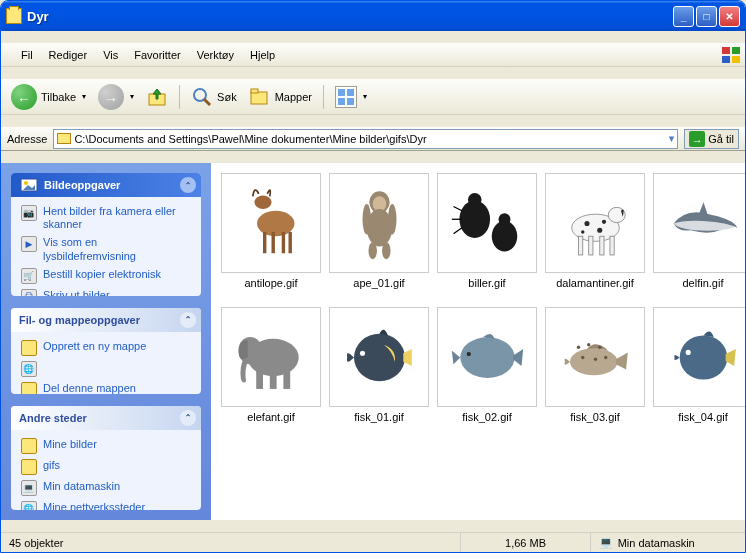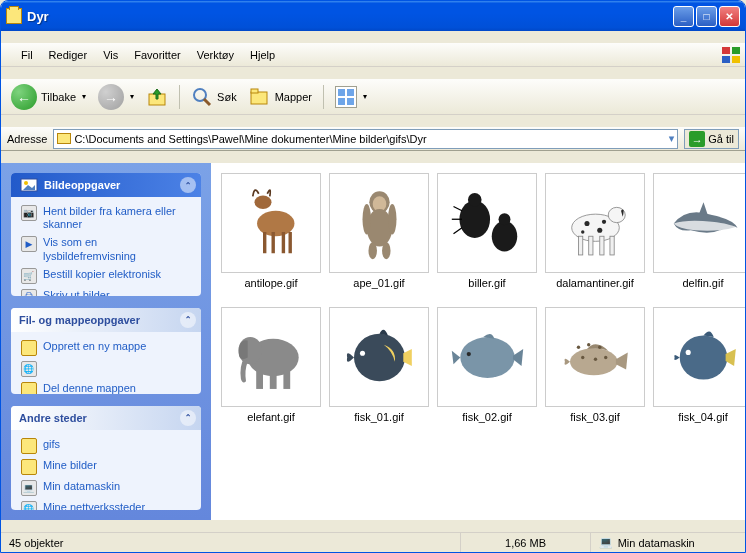--- a/index.html
+++ b/index.html
@@ -195,25 +195,25 @@
       </div>
 
       <div class="panel">
         <div class="panel-hdr secondary">
           <span>Andre steder</span>
           <div class="panel-collapse">⌃</div>
         </div>
         <div class="panel-body">
           <div class="task">
               <div class="task-icon" style="background:#fce77b;border-color:#b8860b"></div>
+              <span class="task-label">Mine bilder</span>
+            </div>
+          <div class="task">
+              <div class="task-icon" style="background:#fce77b;border-color:#b8860b"></div>
               <span class="task-label">gifs</span>
-            </div>
-          <div class="task">
-              <div class="task-icon" style="background:#fce77b;border-color:#b8860b"></div>
-              <span class="task-label">Mine bilder</span>
             </div>
           <div class="task">
               <div class="task-icon">💻</div>
               <span class="task-label">Min datamaskin</span>
             </div>
           <div class="task">
               <div class="task-icon">🌐</div>
               <span class="task-label">Mine nettverkssteder</span>
             </div>
         </div>

